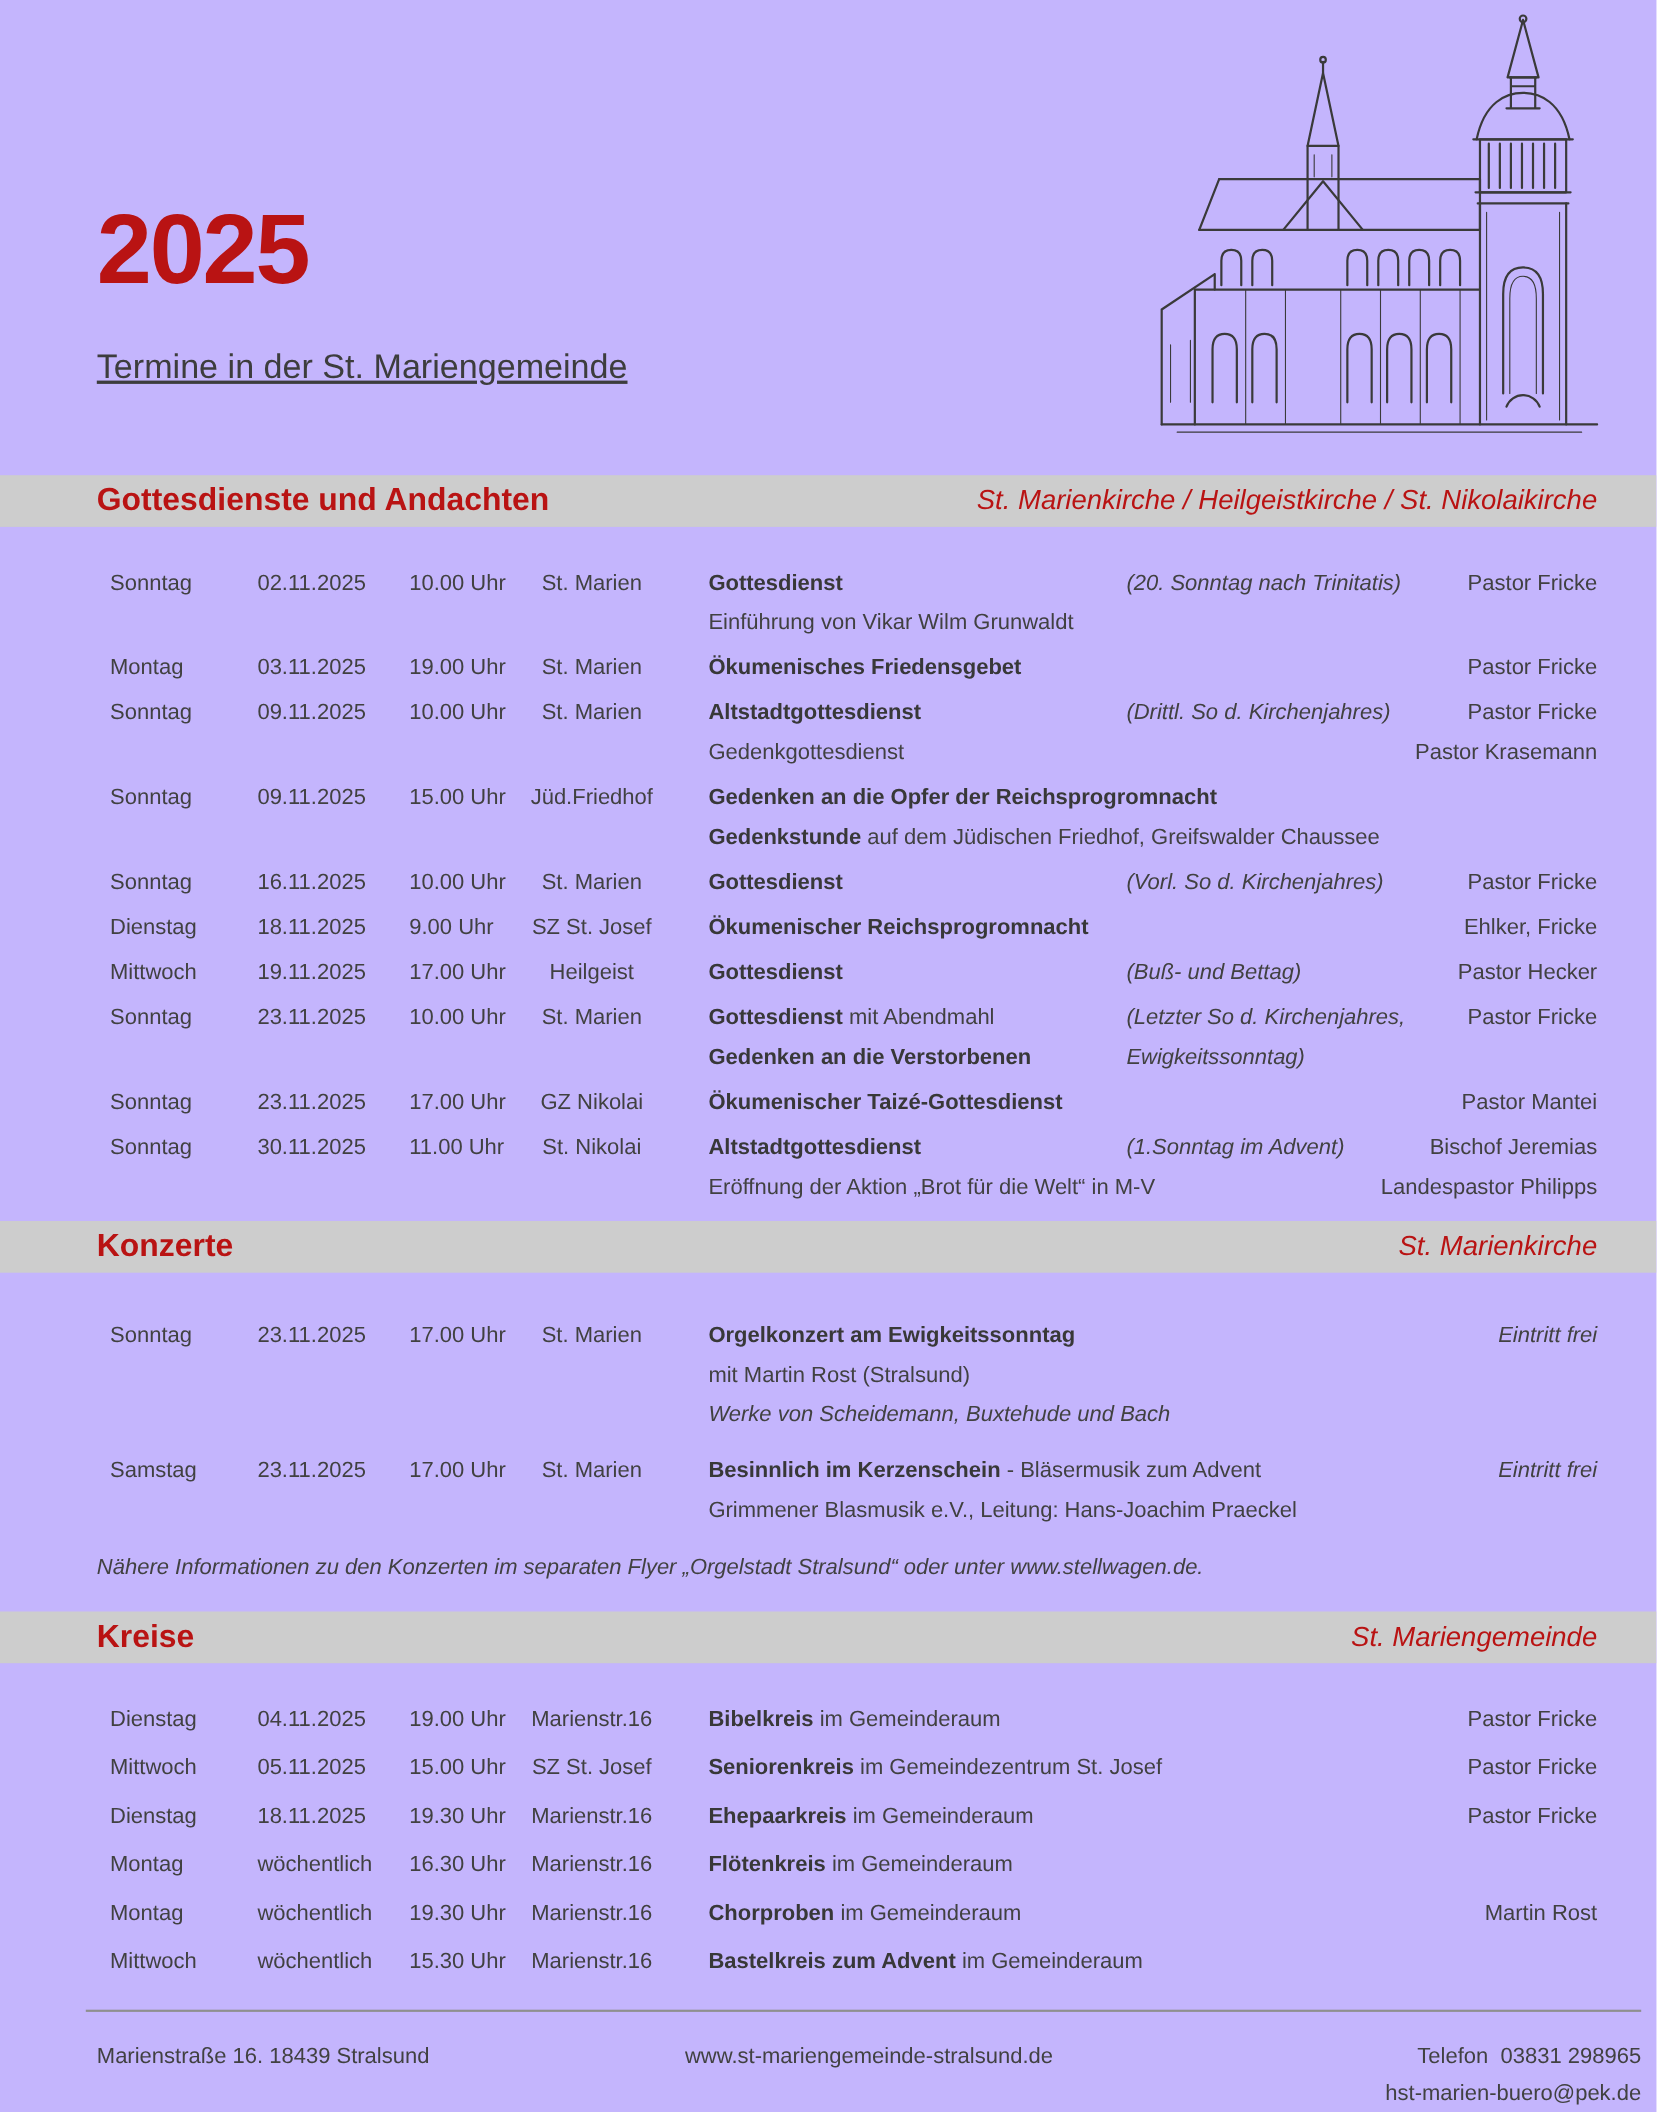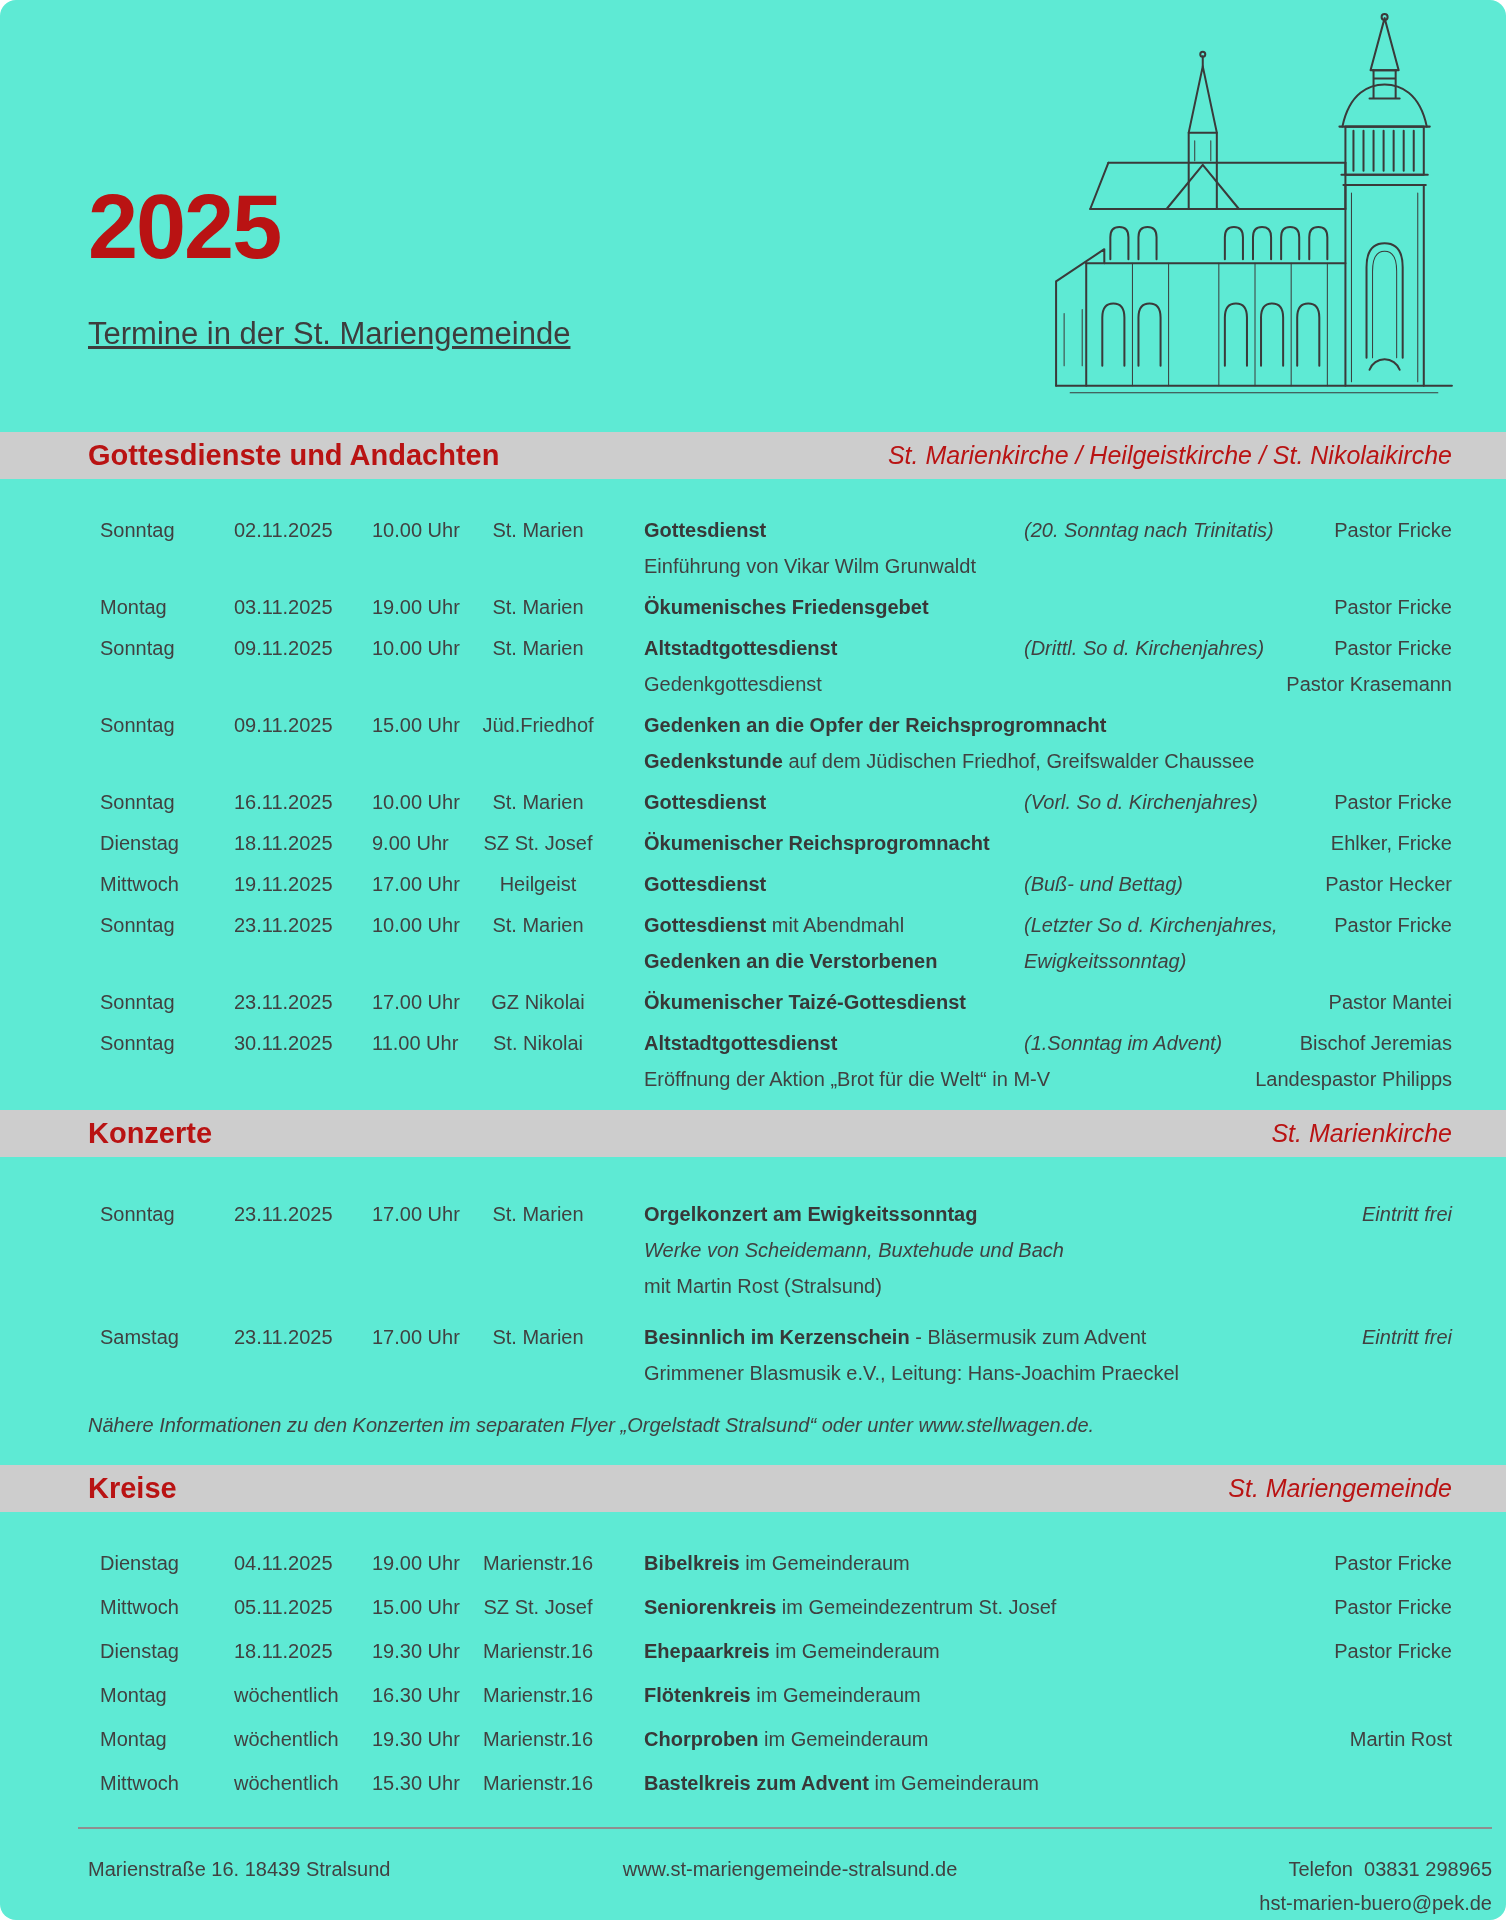--- a/index.html
+++ b/index.html
@@ -2,22 +2,22 @@
 <html style="--accent: #b91313; --bar-bg: #cdcdcd; --text: #414141;"><head>
 <meta charset="utf-8">
 <style>
   :root{
     --accent:#b91313;
     --bar-bg:#cdcdcd;
     --text:#414141;
   }
   html,body{margin:0;padding:0;background:#fff;}
   .page{
-    position:relative;width:1506px;height:1920px;background:#5eead4;overflow:hidden;
-    font-family:"Liberation Sans",sans-serif;color:var(--text);font-size:20px;border-radius:16px;
+    position:relative;width:1506px;height:1920px;background:#c4b5fd;overflow:hidden;
+    font-family:"Liberation Sans",sans-serif;color:var(--text);font-size:20px;
   }
   
   .masthead{position:absolute;left:88px;top:184px;}
   .title-row{display:flex;align-items:baseline;line-height:86px;}
   .year{font-size:90px;font-weight:bold;color:var(--accent);letter-spacing:-2px;}
   .month{font-size:57px;color:var(--accent);margin-left:16px;}
   .subtitle{margin-top:46px;font-size:31px;color:#3d3d3d;text-decoration:underline;}
   
   .church{position:absolute;left:1038px;top:12px;width:432px;height:392px;}
   
@@ -263,24 +263,24 @@
       <div class="event">
         <div class="line">
           <span class="c-day">Sonntag</span>
           <span class="c-date">23.11.2025</span>
           <span class="c-time">17.00 Uhr</span>
           <span class="c-loc">St. Marien</span>
           <span class="c-event"><span class="b">Orgelkonzert am Ewigkeitssonntag</span></span>
           <span class="c-person em">Eintritt frei</span>
         </div>
         <div class="line">
+          <span class="c-event"><span>mit Martin Rost (Stralsund)</span></span>
+        </div>
+        <div class="line">
           <span class="c-event"><span class="em">Werke von Scheidemann, Buxtehude und Bach</span></span>
-        </div>
-        <div class="line">
-          <span class="c-event"><span>mit Martin Rost (Stralsund)</span></span>
         </div>
       </div>
       <div class="event">
         <div class="line">
           <span class="c-day">Samstag</span>
           <span class="c-date">23.11.2025</span>
           <span class="c-time">17.00 Uhr</span>
           <span class="c-loc">St. Marien</span>
           <span class="c-event"><span class="b">Besinnlich im Kerzenschein</span><span> - Bläsermusik zum Advent</span></span>
           <span class="c-person em">Eintritt frei</span>

